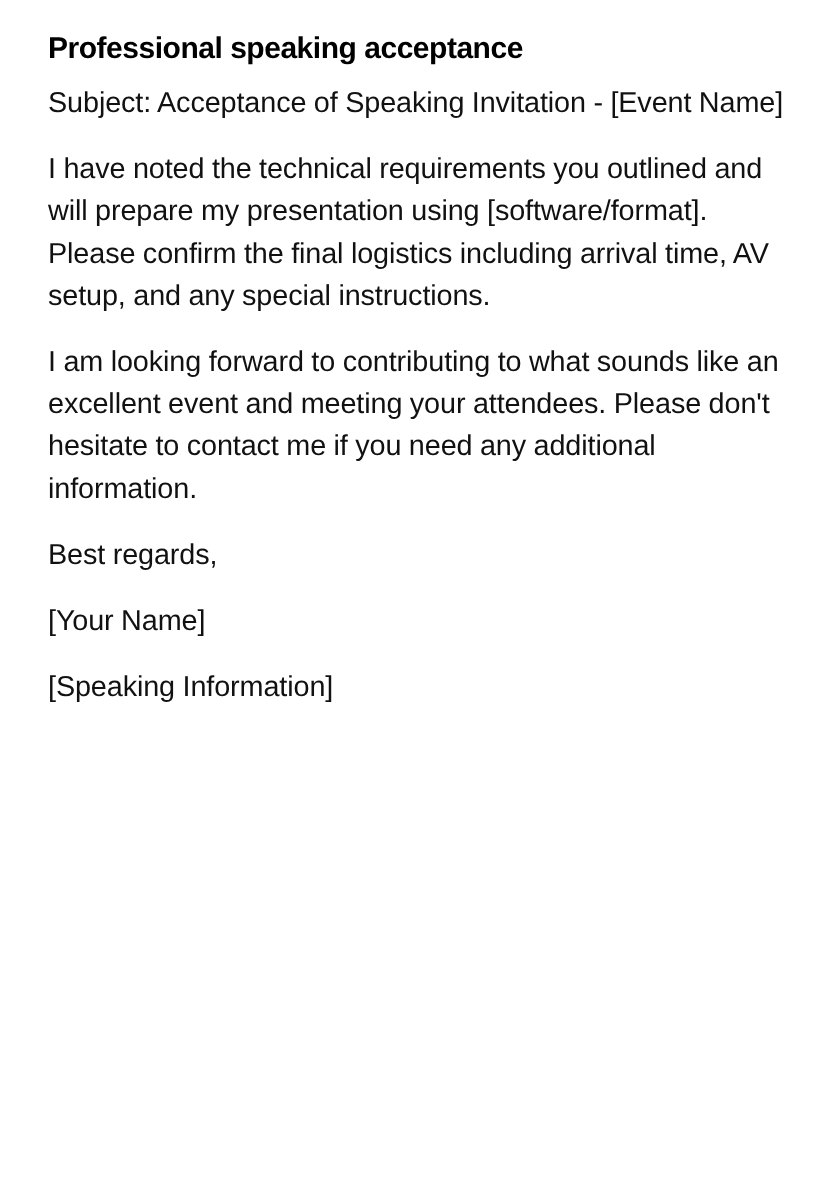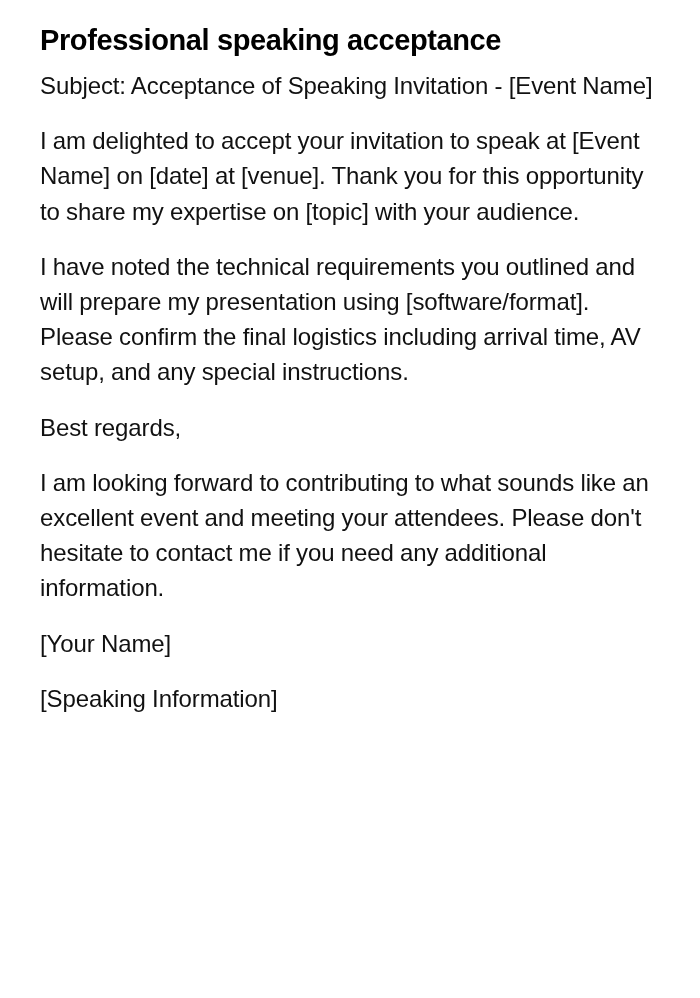--- a/index.html
+++ b/index.html
@@ -14,40 +14,39 @@
       font-family: "Liberation Sans", "DejaVu Sans", sans-serif;
       color: #111111;
     }
     .doc {
       position: relative;
       padding: 22px 40px 0 40px;
       box-sizing: border-box;
       width: 700px;
     }
     .title {
-      font-size: 29px;
+      font-size: 25px;
       font-weight: bold;
       letter-spacing: -0.4px;
       line-height: 36px;
       margin: 0 0 10px 0;
       color: #000000;
     }
     .para {
       font-size: 24px;
       line-height: 35.2px;
       margin: 0 0 20px 0;
       letter-spacing: -0.1px;
       word-spacing: -0.3px;
     }
   </style>
 </head>
 <body>
 
 <div class="doc">
   <h1 class="title">Professional speaking acceptance</h1>
   <p class="para">Subject: Acceptance of Speaking Invitation - [Event Name]</p>
-  <p class="para">I am delighted to accept your invitation to speak at [Event Name] on [date] at [venue]. Thank you for this opportunity to share my expertise on [topic] with your audience.</p>
   <p class="para">I have noted the technical requirements you outlined and will prepare my presentation using [software/format]. Please confirm the final logistics including arrival time, AV setup, and any special instructions.</p>
+  <p class="para">I am looking forward to contributing to what sounds like an excellent event and meeting your attendees. Please don't hesitate to contact me if you need any additional information.</p>
   <p class="para">Best regards,</p>
-  <p class="para">I am looking forward to contributing to what sounds like an excellent event and meeting your attendees. Please don't hesitate to contact me if you need any additional information.</p>
   <p class="para">[Your Name]</p>
   <p class="para">[Speaking Information]</p>
 </div>
 
 </body></html>

